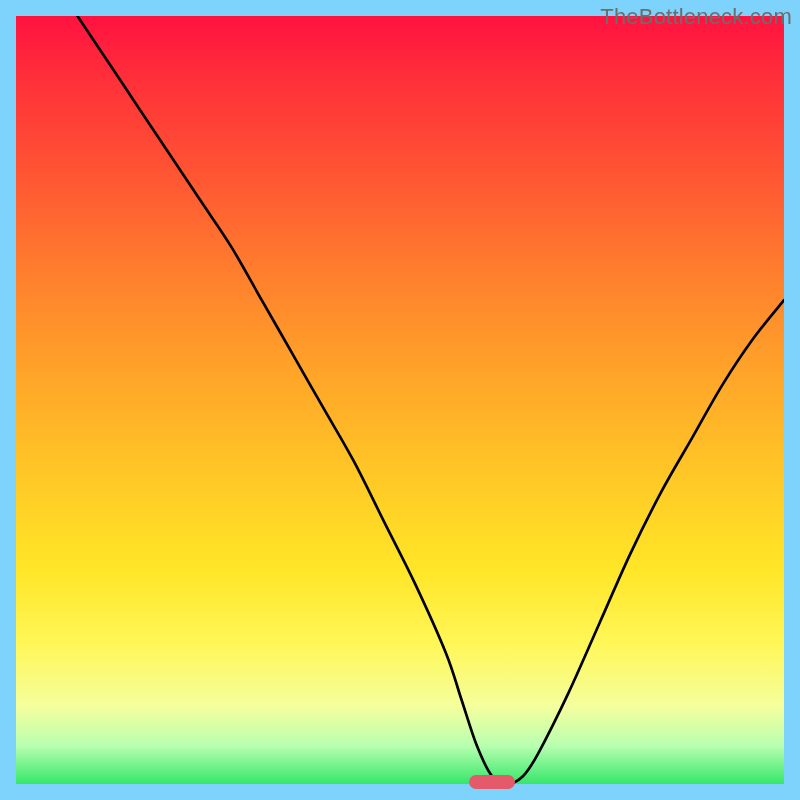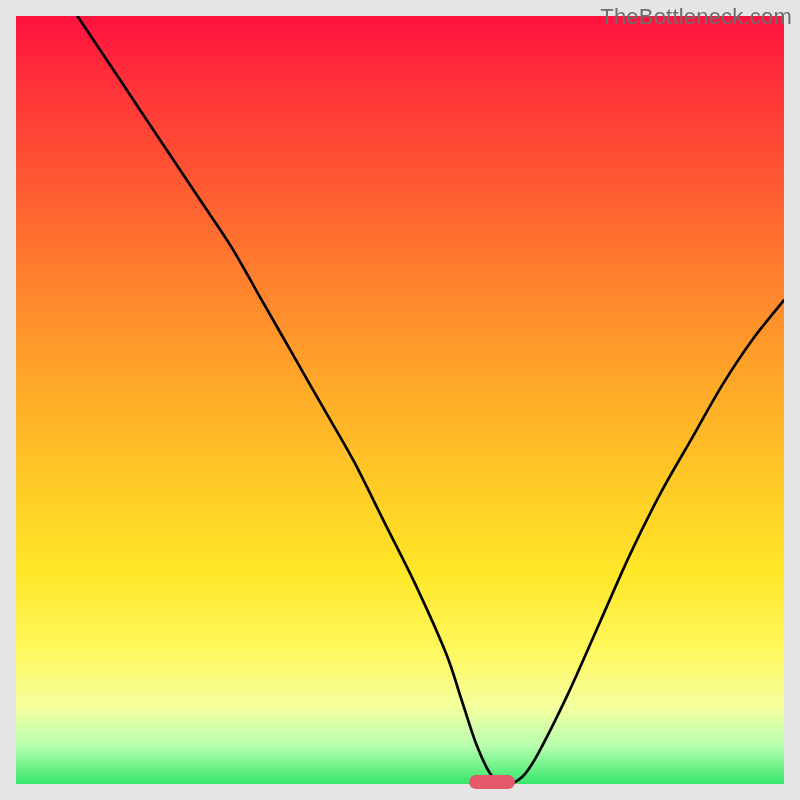--- a/index.html
+++ b/index.html
@@ -8,21 +8,21 @@
     width: 800px;
     height: 800px;
     overflow: hidden;
     background: #000;
     font-family: Arial, Helvetica, sans-serif;
   }
   .wrap {
     position: relative;
     width: 800px;
     height: 800px;
-    background: #e5e5e5;
+    background: #7dd3fc;
   }
   .plot {
     position: absolute;
     left: 16px;
     top: 16px;
     width: 768px;
     height: 768px;
     
     background: linear-gradient(
       to bottom,

